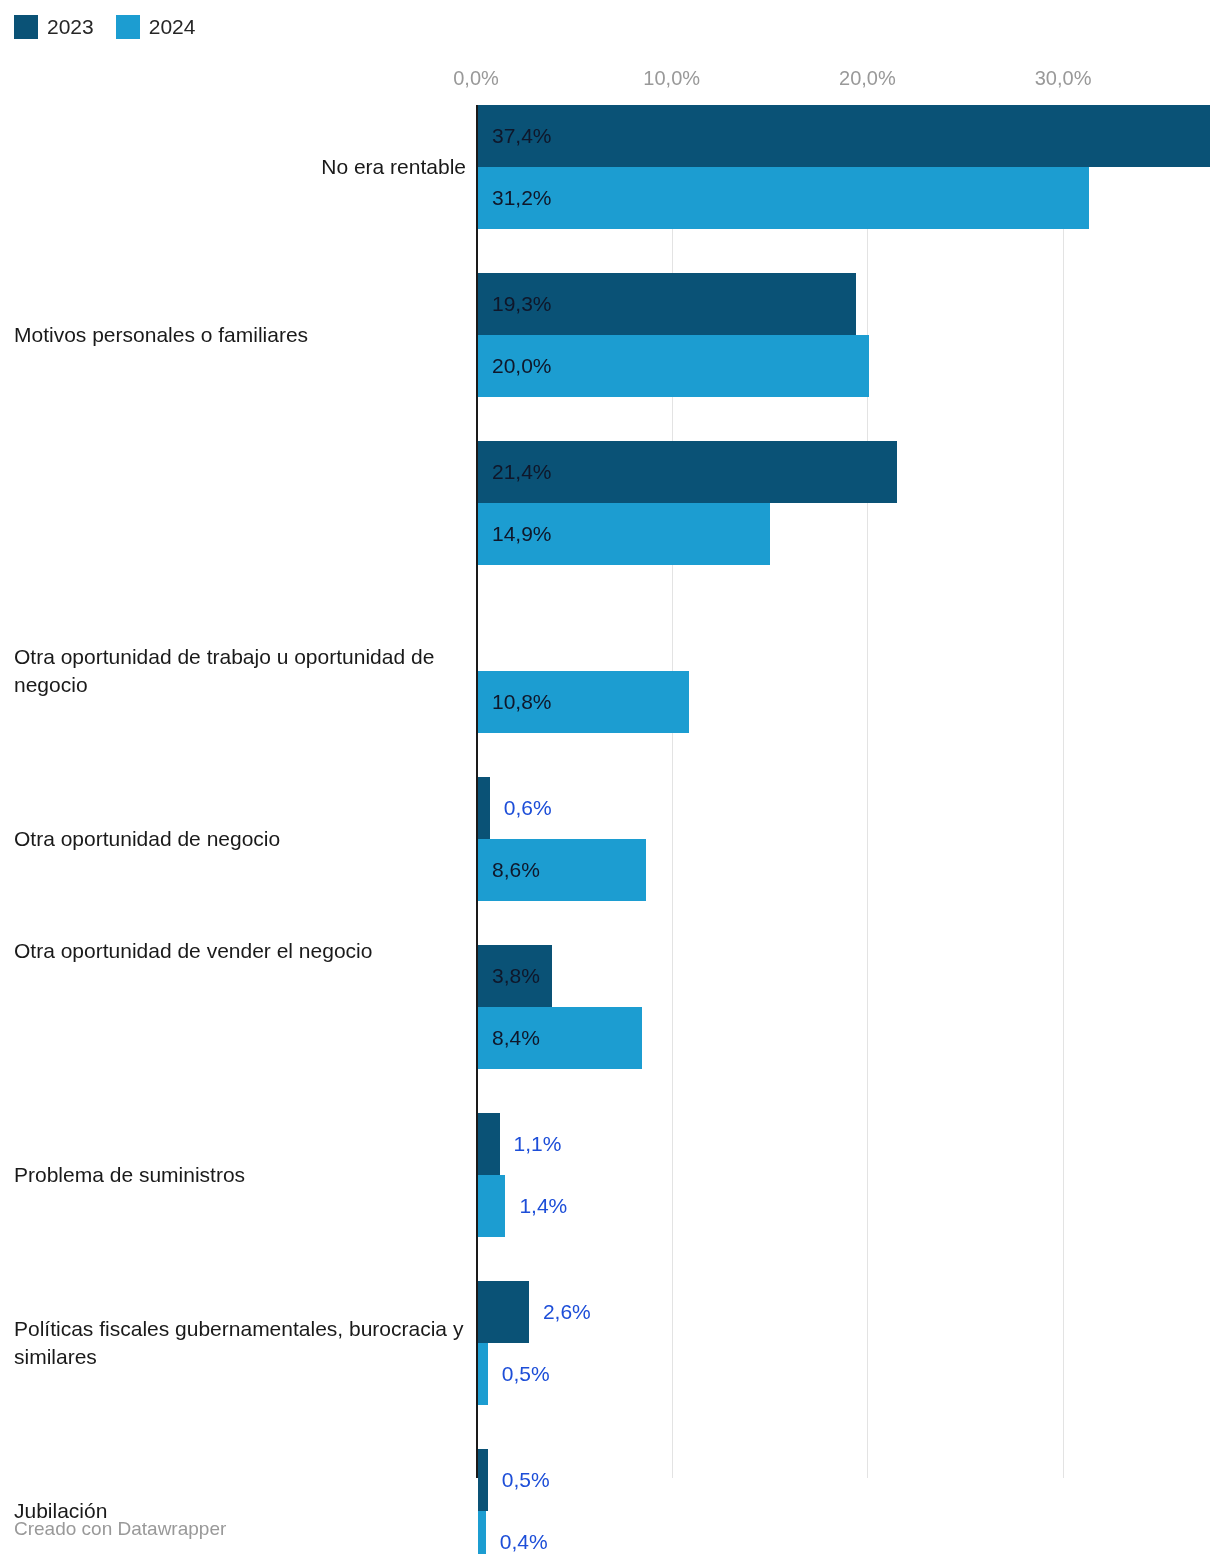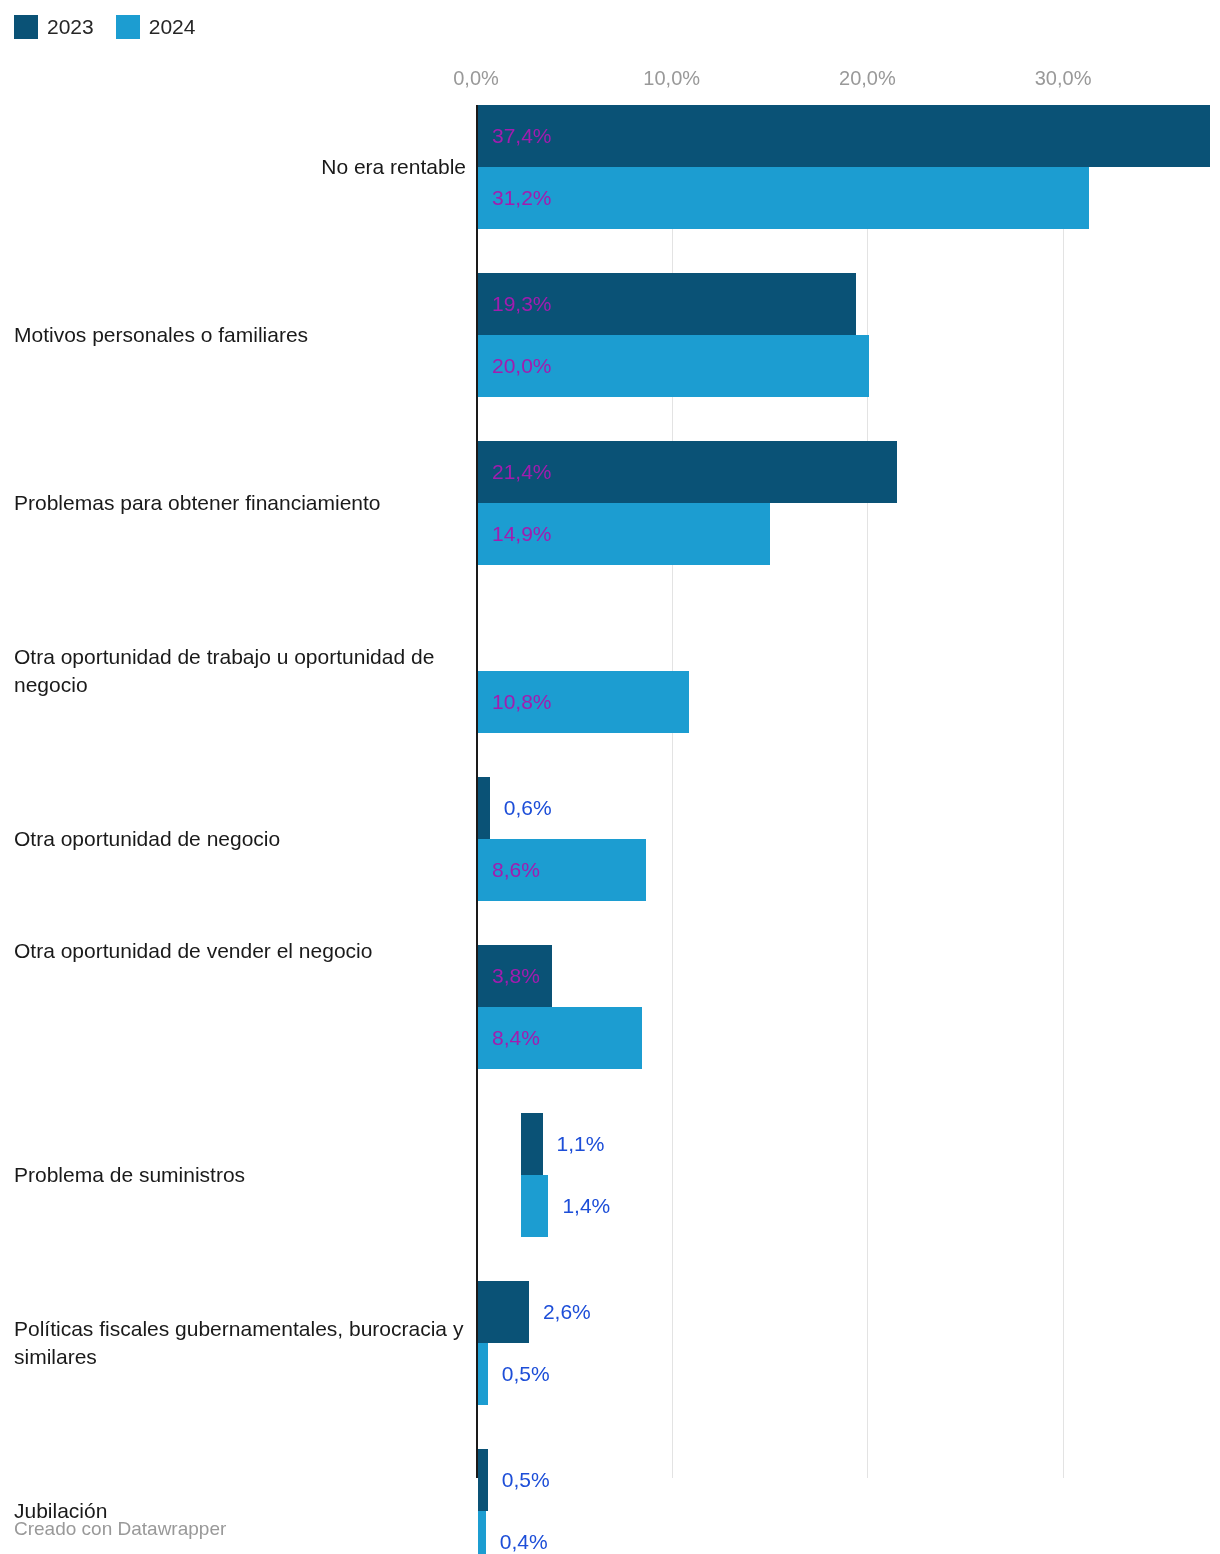--- a/index.html
+++ b/index.html
@@ -65,21 +65,21 @@
   }
   .bar.s2023 { background: #0a5276; }
   .bar.s2024 { background: #1c9dd1; }
   .val {
     position: absolute;
     top: 0; height: 62px;
     display: flex; align-items: center;
     font-size: 21px;
     white-space: nowrap;
   }
-  .val.inside { color: #a21caf; }
+  .val.inside { color: #0f172a; }
   .val.outside { color: #1d4ed8; }
 
   
   .cat-label {
     position: absolute;
     left: 14px;
     width: 452px;
     font-size: 21px;
     line-height: 28px;
     color: #1a1a1a;
@@ -169,21 +169,21 @@
       <div class="row" style="top: 840px; height: 124px;">
         <div class="bar-wrap" style="top: 0px; position: absolute; padding-left: 25px;">
           <div class="bar s2023" style="width: 74.366px;"></div>
           <div class="val inside" style="left: 16px;">3,8%</div>
         </div>
         <div class="bar-wrap" style="top: 62px; position: absolute;">
           <div class="bar s2024" style="width: 164.388px;"></div>
           <div class="val inside" style="left: 16px;">8,4%</div>
         </div>
       </div>
-      <div class="row" style="top: 1008px; height: 124px; padding-left: 43px;">
+      <div class="row" style="top: 1008px; height: 124px;">
         <div class="bar-wrap" style="top: 0px; position: absolute;">
           <div class="bar s2023" style="width: 21.527px;"></div>
           <div class="val outside" style="left: 37.527px;">1,1%</div>
         </div>
         <div class="bar-wrap" style="top: 62px; position: absolute;">
           <div class="bar s2024" style="width: 27.398px;"></div>
           <div class="val outside" style="left: 43.398px;">1,4%</div>
         </div>
       </div>
       <div class="row" style="top: 1176px; height: 124px;">
@@ -205,20 +205,19 @@
           <div class="bar s2024" style="width: 7.828px;"></div>
           <div class="val outside" style="left: 23.828px;">0,4%</div>
         </div>
       </div>
     </div>
 
   <div class="footer">Creado con Datawrapper</div>
 
 <div class="cat-label" style="top: 153px; text-align: right;">No era rentable</div>
     <div class="cat-label" style="top: 321px;">Motivos personales o familiares</div>
-    <div class="cat-label" style="top: 489px;">Problemas para obtener financiamiento</div>
     <div class="cat-label" style="top: 643px;">Otra oportunidad de trabajo u oportunidad de negocio</div>
     <div class="cat-label" style="top: 825px;">Otra oportunidad de negocio</div>
     <div class="cat-label" style="top: 937px;">Otra oportunidad de vender el negocio</div>
     <div class="cat-label" style="top: 1161px;">Problema de suministros</div>
     <div class="cat-label" style="top: 1315px;">Políticas fiscales gubernamentales, burocracia y similares</div>
     <div class="cat-label" style="top: 1497px;">Jubilación</div>
   </div>
 
 </body></html>

